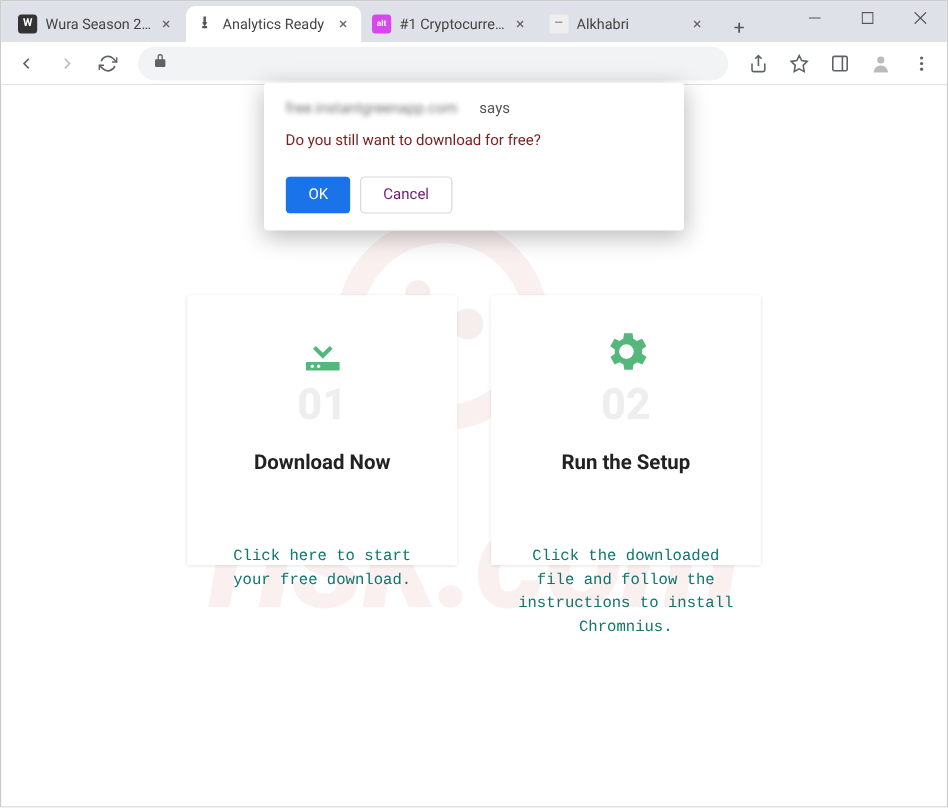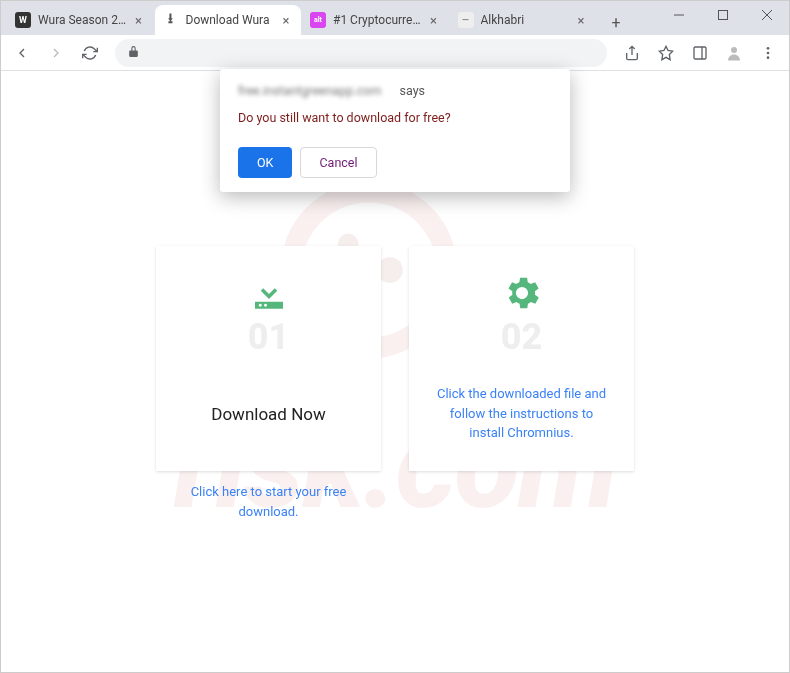--- a/index.html
+++ b/index.html
@@ -203,32 +203,33 @@
     .card-num {
       position: absolute;
       top: 70px;
       font-size: 36px;
       font-weight: 800;
       color: #eee;
       z-index: 0;
     }
     .card h3 {
       font-size: 17px;
-      font-weight: 400;
+      font-weight: 700;
       color: #222;
-      margin-top: 34px;
+      margin-top: 6px;
       position: relative;
       z-index: 1;
     }
     .card p {
       font-size: 13px;
-      color: #3b82f6;
+      color: #0f766e;
       text-align: center;
       margin-top: 14px;
       line-height: 1.5;
+      font-family: Liberation Mono, monospace;
     }
     
     .js-dialog {
       position: absolute;
       top: 68px;
       left: 50%;
       transform: translateX(-50%);
       width: 350px;
       background: #fff;
       border-radius: 3px;
@@ -281,21 +282,21 @@
   <div class="tabstrip">
     <div class="tab">
       <div class="tab-favicon" style="background:#333">
           <span>W</span>
         </div>
       <div class="tab-title">Wura Season 2 Download</div>
       <div class="tab-close">×</div>
     </div>
     <div class="tab active">
       <div class="tab-favicon" style="background:transparent;color:#555;font-size:14px">⭳</div>
-      <div class="tab-title">Download Wura</div>
+      <div class="tab-title">Analytics Ready</div>
       <div class="tab-close">×</div>
     </div>
     <div class="tab">
       <div class="tab-favicon" style="background:#d946ef;font-size:7px">
           <span>alt</span>
         </div>
       <div class="tab-title">#1 Cryptocurrency Analytics</div>
       <div class="tab-close">×</div>
     </div>
     <div class="tab">
@@ -397,20 +398,21 @@
         <p>Click here to start your free download.</p>
       </div>
 
       <div class="card">
         <div class="card-icon">
           <svg width="42" height="42" viewBox="0 0 24 24" fill="#55b77c">
               <path d="M19.4 13l.1-1-.1-1 2.1-1.6-2-3.5-2.5 1a7 7 0 00-1.7-1l-.4-2.6h-4l-.4 2.6a7 7 0 00-1.7 1l-2.5-1-2 3.5L6.5 11l-.1 1 .1 1-2.1 1.6 2 3.5 2.5-1a7 7 0 001.7 1l.4 2.6h4l.4-2.6a7 7 0 001.7-1l2.5 1 2-3.5L19.4 13zM12 15.5A3.5 3.5 0 1115.5 12 3.5 3.5 0 0112 15.5z"></path>
             </svg>
         </div>
         <div class="card-num">02</div>
+        <h3>Run the Setup</h3>
         <p>Click the downloaded file and follow the instructions to install Chromnius.</p>
       </div>
     </div>
   </div>
 
   <div class="js-dialog">
     <div>
       <span class="js-dialog-origin">free.instantgreenapp.com</span>
       <span class="js-dialog-says">says</span>
     </div>

